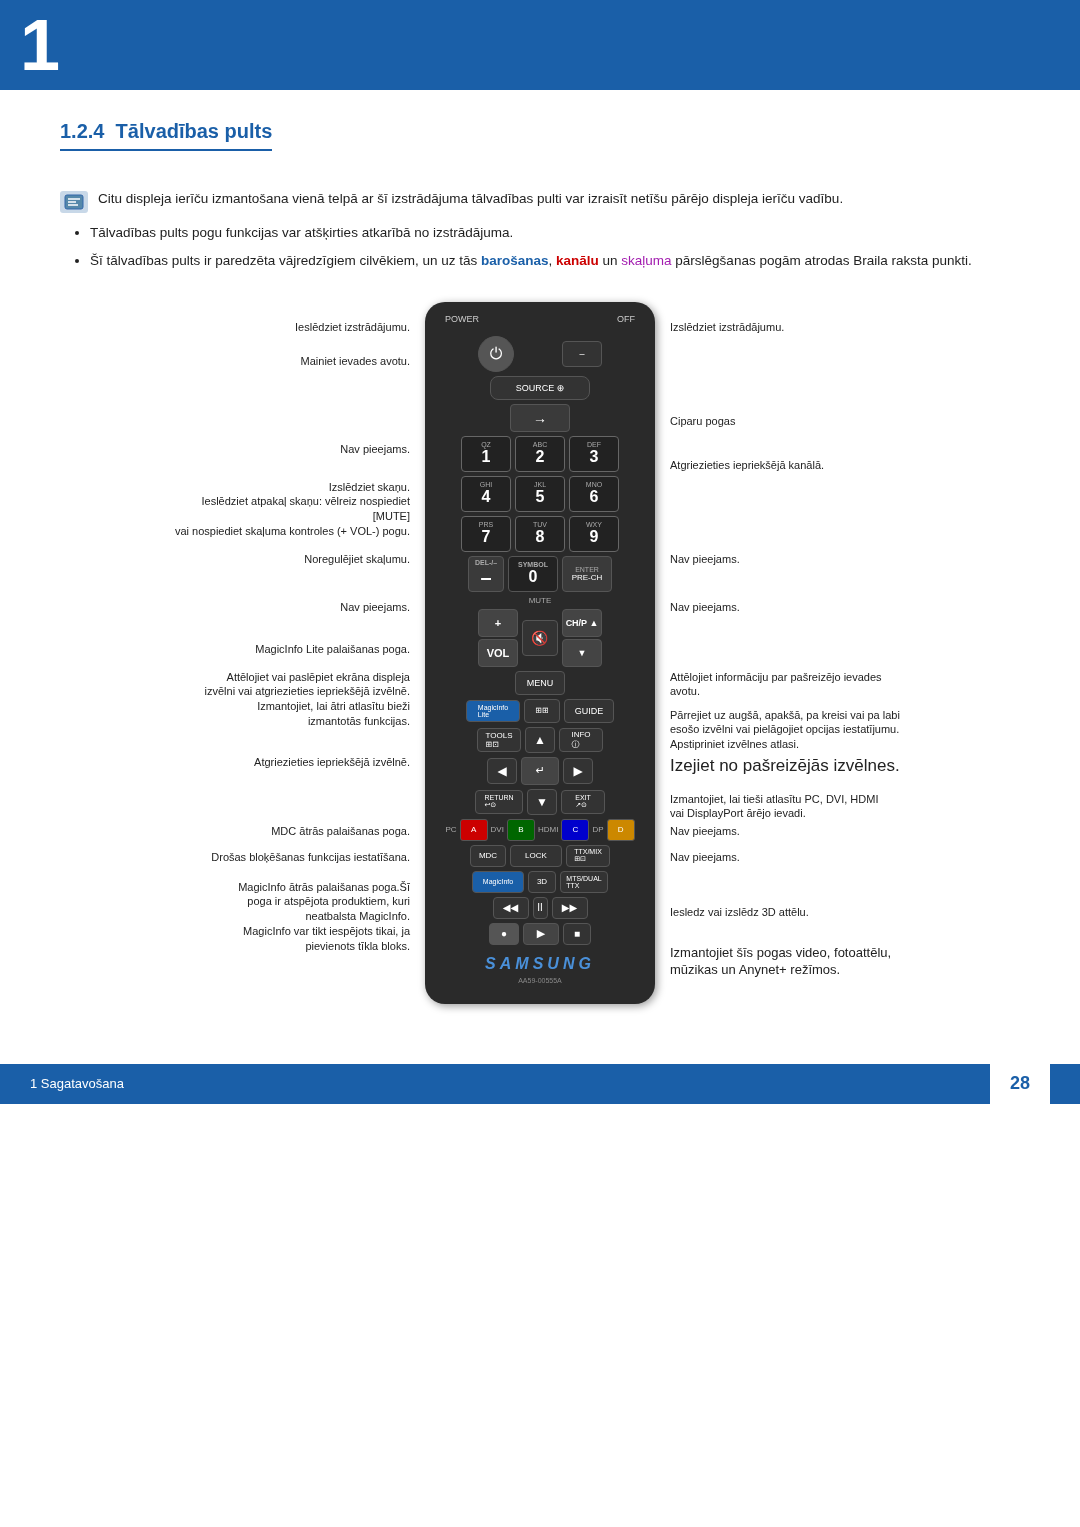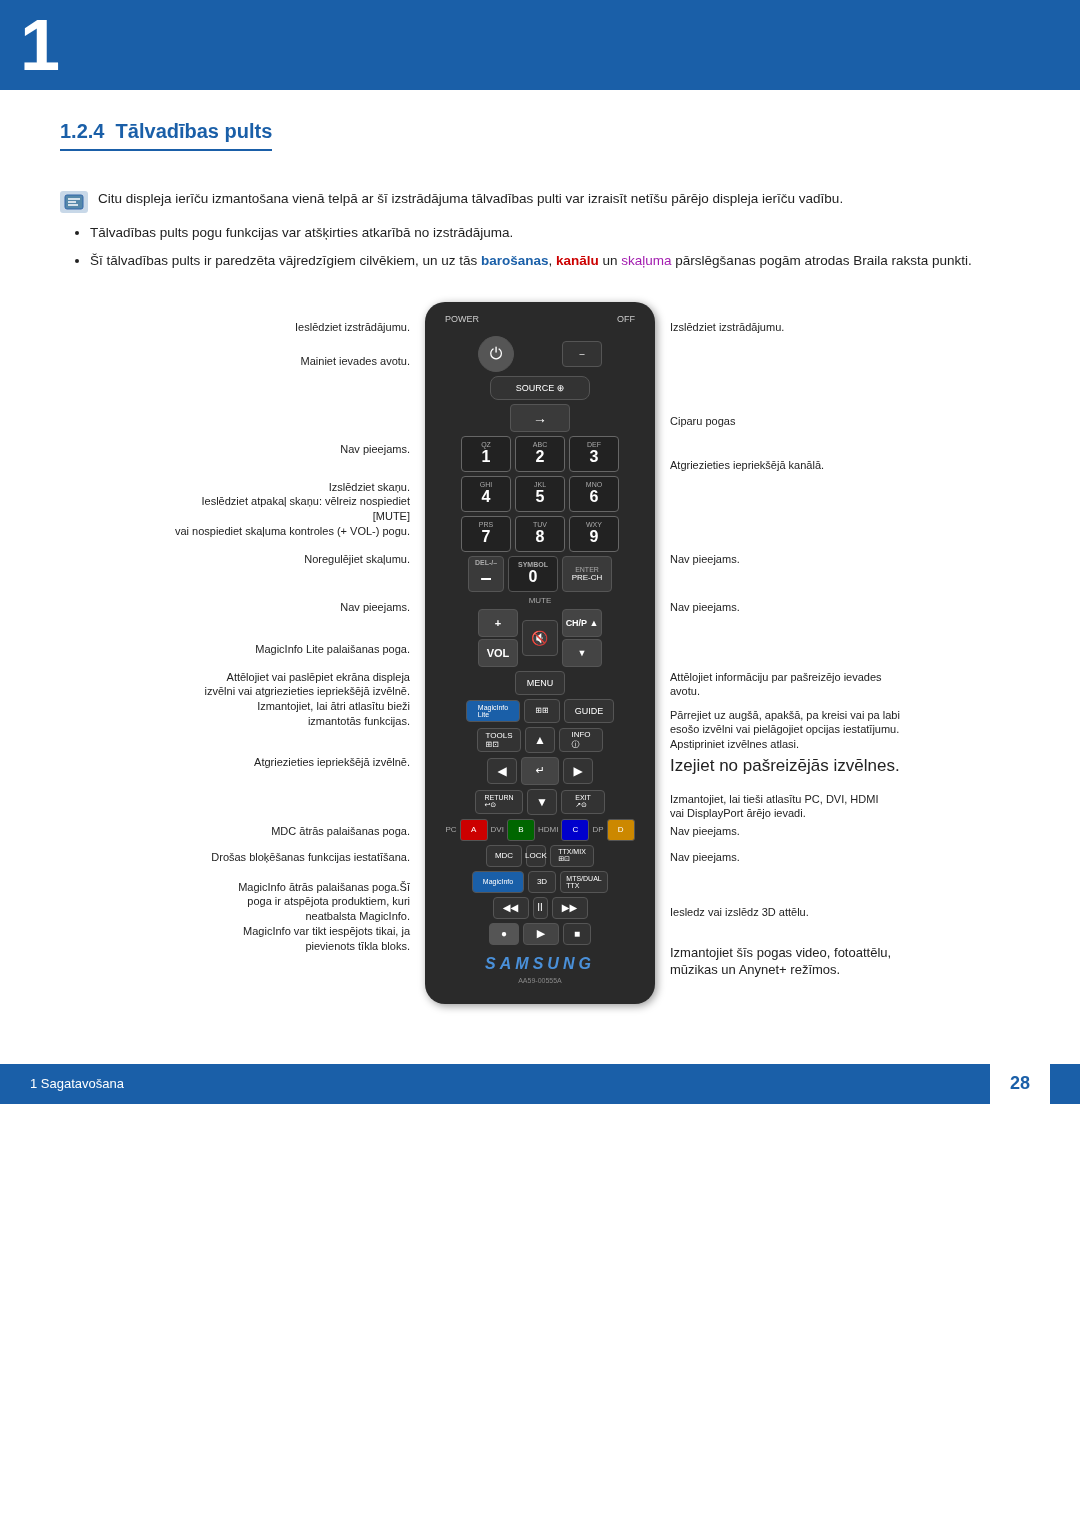--- a/index.html
+++ b/index.html
@@ -243,21 +243,21 @@
       width: 28px;
       height: 22px;
       border-radius: 3px;
       font-size: 8px;
     }
     .btn-a { background: #cc0000; }
     .btn-b { background: #006600; }
     .btn-c { background: #0000cc; }
     .btn-d { background: #cc8800; }
     .btn-mdc { background: #333; width: 36px; height: 22px; font-size: 8px; }
-    .btn-lock { background: #333; width: 20px; height: 22px; font-size: 8px; }
+    .btn-lock { background: #333; width: 52px; height: 22px; font-size: 8px; }
     .btn-ttx { background: #333; width: 44px; height: 22px; font-size: 8px; }
     .btn-3d { background: #333; width: 28px; height: 22px; font-size: 8px; }
     .btn-mts { background: #333; width: 48px; height: 22px; font-size: 8px; }
     .btn-magicinfo { background: #1a5fa8; width: 54px; height: 22px; font-size: 7px; }
     .btn-media { background: #333; width: 30px; height: 22px; font-size: 11px; }
     .btn-play { background: #444; }
     .btn-stop { background: #333; width: 28px; height: 22px; }
     .btn-rew { background: #333; width: 36px; height: 22px; font-size: 10px; }
     .btn-ff { background: #333; width: 36px; height: 22px; font-size: 10px; }
 

